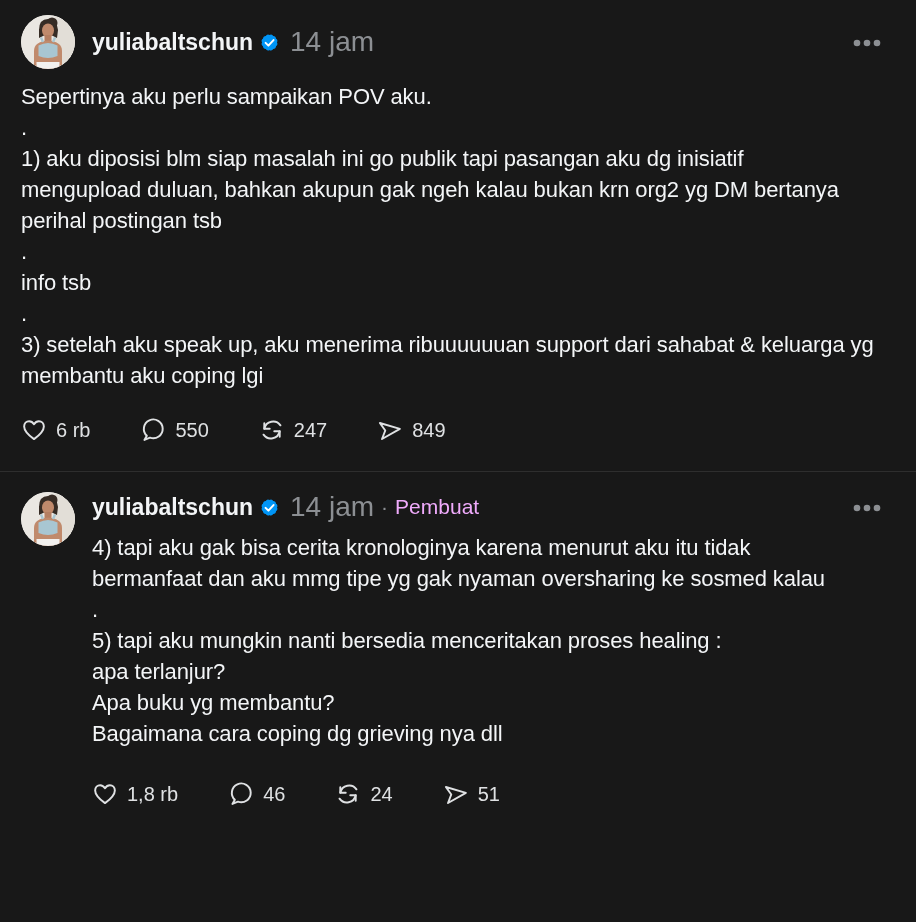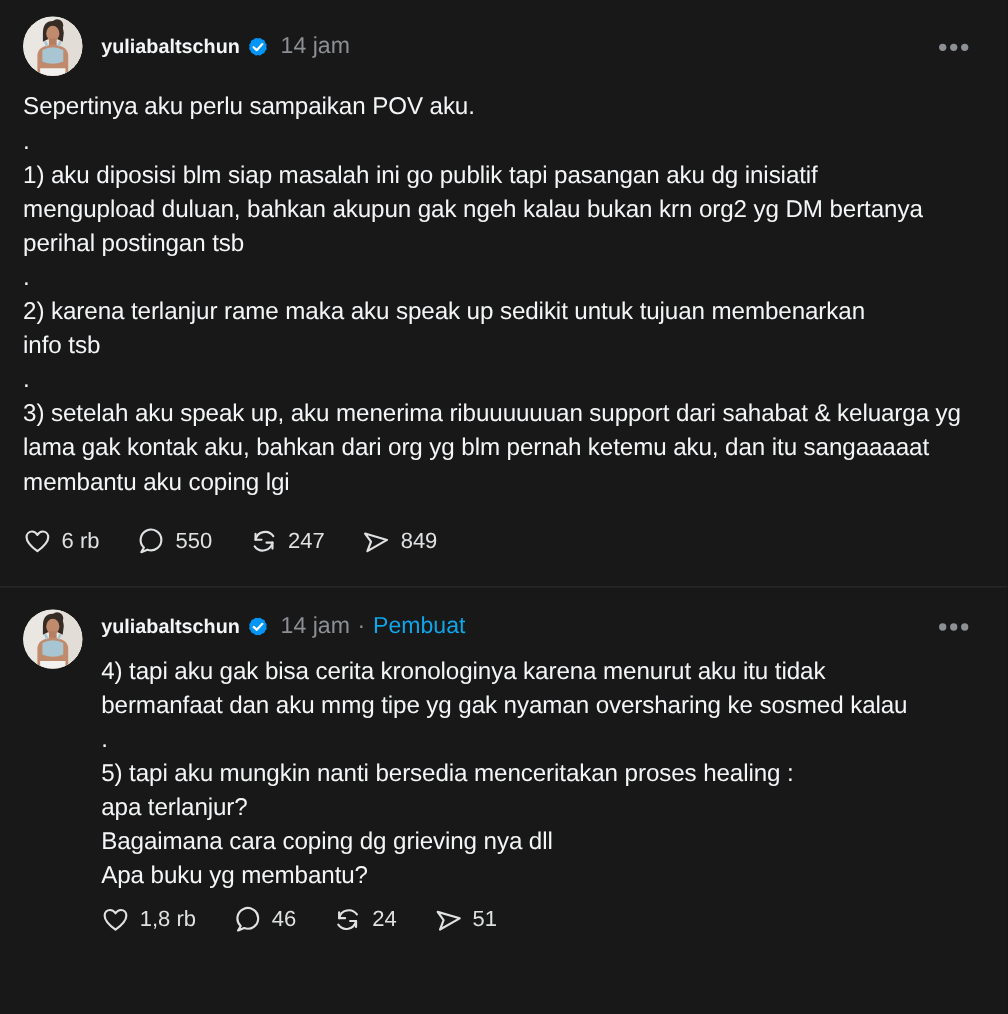--- a/index.html
+++ b/index.html
@@ -8,39 +8,39 @@
     width:916px; height:922px; background:#181818; overflow:hidden;
     font-family:"Liberation Sans","DejaVu Sans",sans-serif;
     color:#f3f5f7; position:relative;
   }
   .post1 { padding:15px 20px 0 21px; }
   .hrow { display:flex; align-items:center; }
   .hrow1 { height:54px; }
   .avatar { width:54px; height:54px; border-radius:50%; overflow:hidden; flex:0 0 54px; display:block; cursor:pointer; background:#eae7e2; }
   .avatar svg { display:block; }
   .namegrp { margin-left:17px; display:flex; align-items:center; gap:7px; }
-  .username { font-size:18px; font-weight:700; color:#f3f5f7; cursor:pointer;text-align:center; }
+  .username { font-size:23px; font-weight:700; color:#f3f5f7; cursor:pointer;text-align:center; }
   .badge { width:19px; height:19px; display:inline-block; }
-  .time { font-size:21px; color:#8c8f93; margin-left:4px; }
+  .time { font-size:28px; color:#8c8f93; margin-left:4px; }
   .sep { font-size:21px; color:#8c8f93; }
-  .role { font-size:21px; color:#0ea5e9;text-align:right; }
+  .role { font-size:21px; color:#f0abfc;text-align:right; }
   .more { margin-left:auto; margin-right:13px; background:none; border:none; cursor:pointer; padding:6px 2px; display:flex; align-items:center; }
   .body-lines { margin-top:12px; font-size:22px; letter-spacing:-0.1px; color:#f3f5f7; }
   .body-lines div { line-height:31px; white-space:nowrap; }
-  .engage { display:flex; align-items:center; gap:34px; height:28px; }
+  .engage { display:flex; align-items:center; gap:50px; height:28px; }
   .engage1 { margin-top:25px; }
   .egroup { display:flex; align-items:center; gap:9px; background:none; border:none; cursor:pointer; color:#dfe1e3; }
   .egroup svg { display:block; }
   .count { font-size:20px; color:#dfe1e3; }
   .divider { margin-top:27px; height:1px; background:#2e2e2e; width:100%; }
   .post2 { padding:20px 20px 0 21px; display:flex; align-items:flex-start; }
   .col2 { flex:1; min-width:0; margin-left:17px; }
   .hrow2 { height:28px; margin-top:1px; display:flex; align-items:center; gap:7px; }
   .body-lines2 { margin-top:11px; }
-  .engage2 { margin-top:11px; }
+  .engage2 { margin-top:31px; }
   .icon-stroke { stroke:#dfe1e3; fill:none; stroke-width:1.8; stroke-linecap:round; stroke-linejoin:round; }
 </style>
 </head>
 <body>
 
 <div class="page">
 
   <article class="post1">
     <header class="hrow hrow1">
       <span class="avatar">
@@ -91,25 +91,23 @@
       </button>
     </header>
 
     <div class="body-lines">
         <div>Sepertinya aku perlu sampaikan POV aku.</div>
         <div>.</div>
         <div>1) aku diposisi blm siap masalah ini go publik tapi pasangan aku dg inisiatif</div>
         <div>mengupload duluan, bahkan akupun gak ngeh kalau bukan krn org2 yg DM bertanya</div>
         <div>perihal postingan tsb</div>
         <div>.</div>
-        <div>2) karena terlanjur rame maka aku speak up sedikit untuk tujuan membenarkan</div>
         <div>info tsb</div>
         <div>.</div>
         <div>3) setelah aku speak up, aku menerima ribuuuuuuan support dari sahabat &amp; keluarga yg</div>
-        <div>lama gak kontak aku, bahkan dari org yg blm pernah ketemu aku, dan itu sangaaaaat</div>
         <div>membantu aku coping lgi</div>
       </div>
 
     <div class="engage engage1">
       <button class="egroup">
         <span>
   <svg width="26" height="26" viewBox="0 0 24 24" class="icon-stroke">
     <path d="M12 20.4 C 5.4 15.6 2.9 11.9 2.9 8.7 C 2.9 6 4.9 3.9 7.5 3.9 C 9.4 3.9 10.9 4.9 12 6.7 C 13.1 4.9 14.6 3.9 16.5 3.9 C 19.1 3.9 21.1 6 21.1 8.7 C 21.1 11.9 18.6 15.6 12 20.4 Z"></path>
   </svg>
 </span>
@@ -197,22 +195,22 @@
 </span>
         </button>
       </header>
 
       <div class="body-lines body-lines2">
           <div>4) tapi aku gak bisa cerita kronologinya karena menurut aku itu tidak</div>
           <div>bermanfaat dan aku mmg tipe yg gak nyaman oversharing ke sosmed kalau</div>
           <div>.</div>
           <div>5) tapi aku mungkin nanti bersedia menceritakan proses healing :</div>
           <div>apa terlanjur?</div>
+          <div>Apa buku yg membantu?</div>
           <div>Bagaimana cara coping dg grieving nya dll</div>
-          <div>Apa buku yg membantu?</div>
         </div>
 
       <div class="engage engage2">
         <button class="egroup">
           <span>
   <svg width="26" height="26" viewBox="0 0 24 24" class="icon-stroke">
     <path d="M12 20.4 C 5.4 15.6 2.9 11.9 2.9 8.7 C 2.9 6 4.9 3.9 7.5 3.9 C 9.4 3.9 10.9 4.9 12 6.7 C 13.1 4.9 14.6 3.9 16.5 3.9 C 19.1 3.9 21.1 6 21.1 8.7 C 21.1 11.9 18.6 15.6 12 20.4 Z"></path>
   </svg>
 </span>
           <span class="count">1,8 rb</span>

